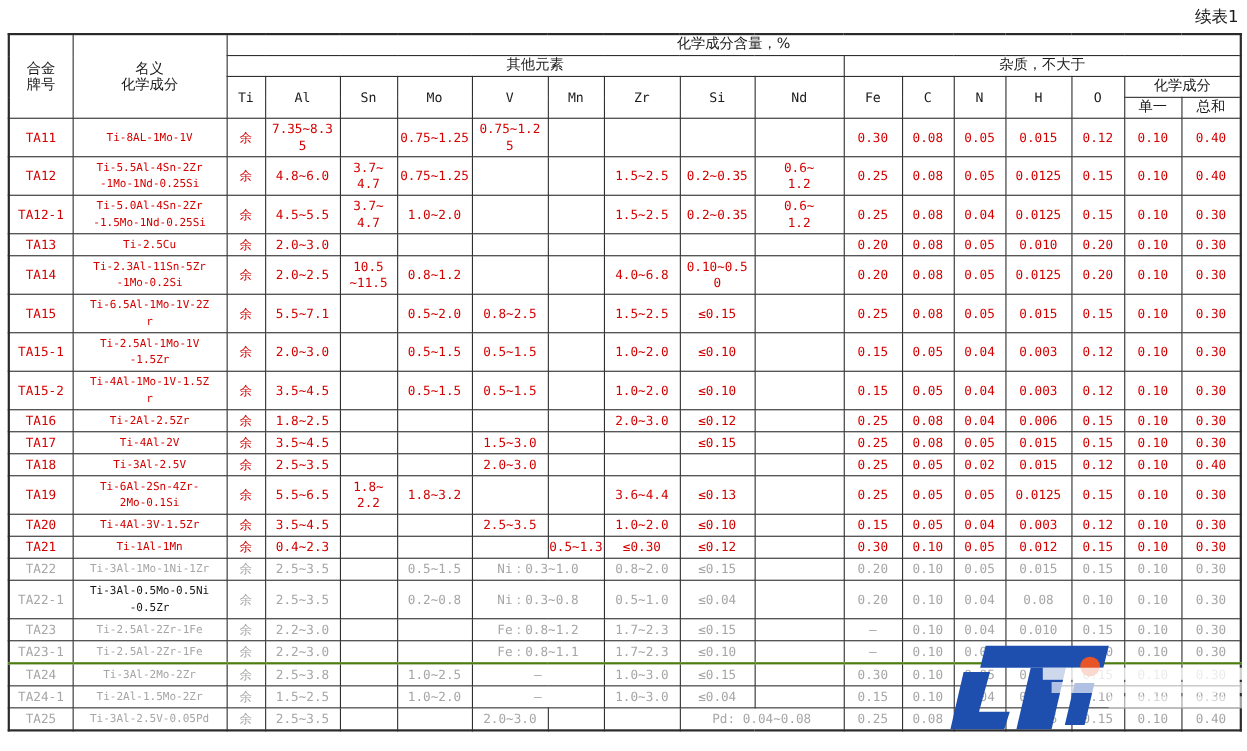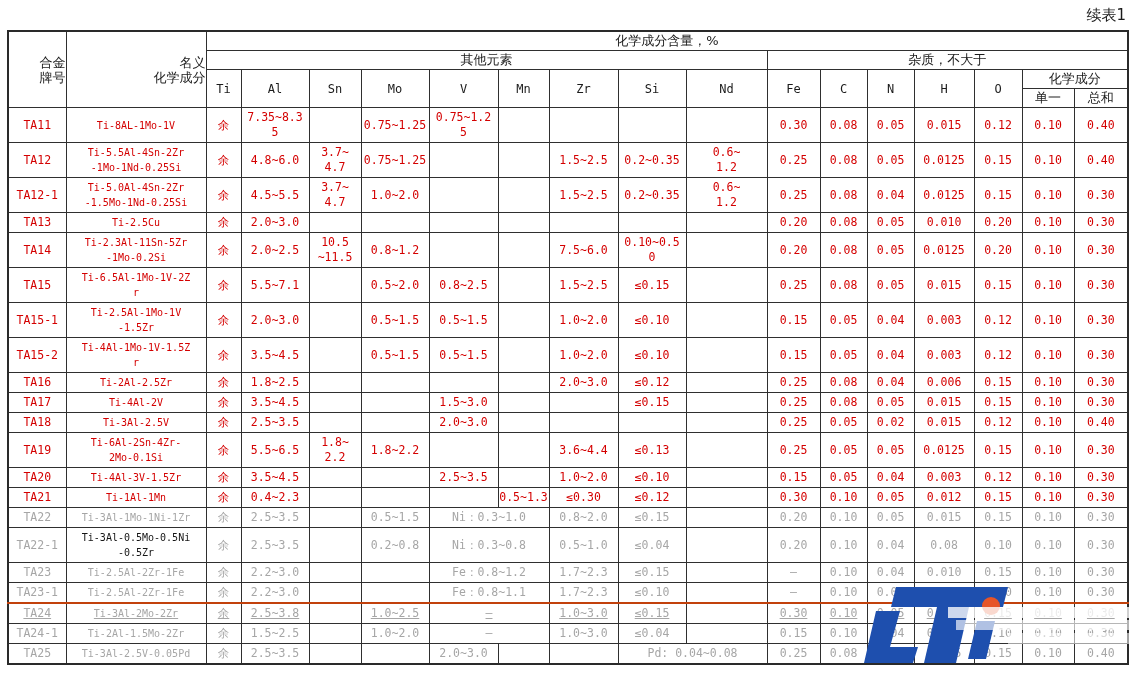--- a/index.html
+++ b/index.html
@@ -5,27 +5,27 @@
   html,body{margin:0;padding:0;background:#ffffff;}
   .page{position:relative;width:1134px;height:683px;background:#fff;overflow:hidden;
         font-family:"DejaVu Sans Mono","Liberation Mono",monospace;}
   .caption{position:absolute;top:6px;right:8px;font-size:15px;color:#1b1b1b;
            font-family:"DejaVu Sans","Liberation Sans",sans-serif;}
   table{position:absolute;left:7px;top:30px;width:1120px;border-collapse:collapse;
         table-layout:fixed;border:2px solid #2a2a2a;}
   th,td{border:1px solid #2f2f2f;text-align:center;vertical-align:middle;overflow:hidden;}
   thead th{font-weight:normal;color:#1b1b1b;font-size:12px;padding:1px 0;line-height:16px;}
   thead th.cn{font-family:"DejaVu Sans","Liberation Sans",sans-serif;font-size:13px;}
-  thead th.two-line{line-height:15px;text-align:right;}
+  thead th.two-line{line-height:15px;}
   tbody td{font-size:11.5px;padding:2px 0;line-height:15px;height:14px;}
   tbody td.name{font-size:10px;}
   tr.red td{color:#d40000;}
   tr.grey td{color:#a6a6a6;}
   td.bold-black{color:#151515 !important;font-weight:normal;}
-  tr.thick-top td{border-top:2px solid #c2410c;text-decoration:underline;}
+  tr.thick-top td{border-top:2px solid #4d7c0f;}
   .watermark{position:absolute;left:838px;top:581px;width:185px;height:86px;pointer-events:none;}
   .smudge{position:absolute;background:rgba(255,255,255,0.78);pointer-events:none;}
   .smudge.s1{left:948px;top:607px;width:186px;height:11px;}
   .smudge.s2{left:956px;top:620px;width:178px;height:10px;background:rgba(255,255,255,0.65);}
   .smudge.s3{left:1008px;top:633px;width:126px;height:11px;background:rgba(255,255,255,0.55);}
 </style>
 </head>
 <body>
 
 <div class="page">
@@ -174,21 +174,21 @@
         </tr>
         <tr class="red">
           <td>TA14</td>
           <td class="name">Ti-2.3Al-11Sn-5Zr<br>-1Mo-0.2Si</td>
           <td>余</td>
           <td>2.0~2.5</td>
           <td>10.5<br>~11.5</td>
           <td>0.8~1.2</td>
           <td></td>
           <td></td>
-          <td>7.5~6.0</td>
+          <td>4.0~6.8</td>
           <td>0.10~0.5<br>0</td>
           <td></td>
           <td>0.20</td>
           <td>0.08</td>
           <td>0.05</td>
           <td>0.0125</td>
           <td>0.20</td>
           <td>0.10</td>
           <td>0.30</td>
         </tr>
@@ -311,21 +311,21 @@
           <td>0.12</td>
           <td>0.10</td>
           <td>0.40</td>
         </tr>
         <tr class="red">
           <td>TA19</td>
           <td class="name">Ti-6Al-2Sn-4Zr-<br>2Mo-0.1Si</td>
           <td>余</td>
           <td>5.5~6.5</td>
           <td>1.8~<br>2.2</td>
-          <td>1.8~2.2</td>
+          <td>1.8~3.2</td>
           <td></td>
           <td></td>
           <td>3.6~4.4</td>
           <td>≤0.13</td>
           <td></td>
           <td>0.25</td>
           <td>0.05</td>
           <td>0.05</td>
           <td>0.0125</td>
           <td>0.15</td>

